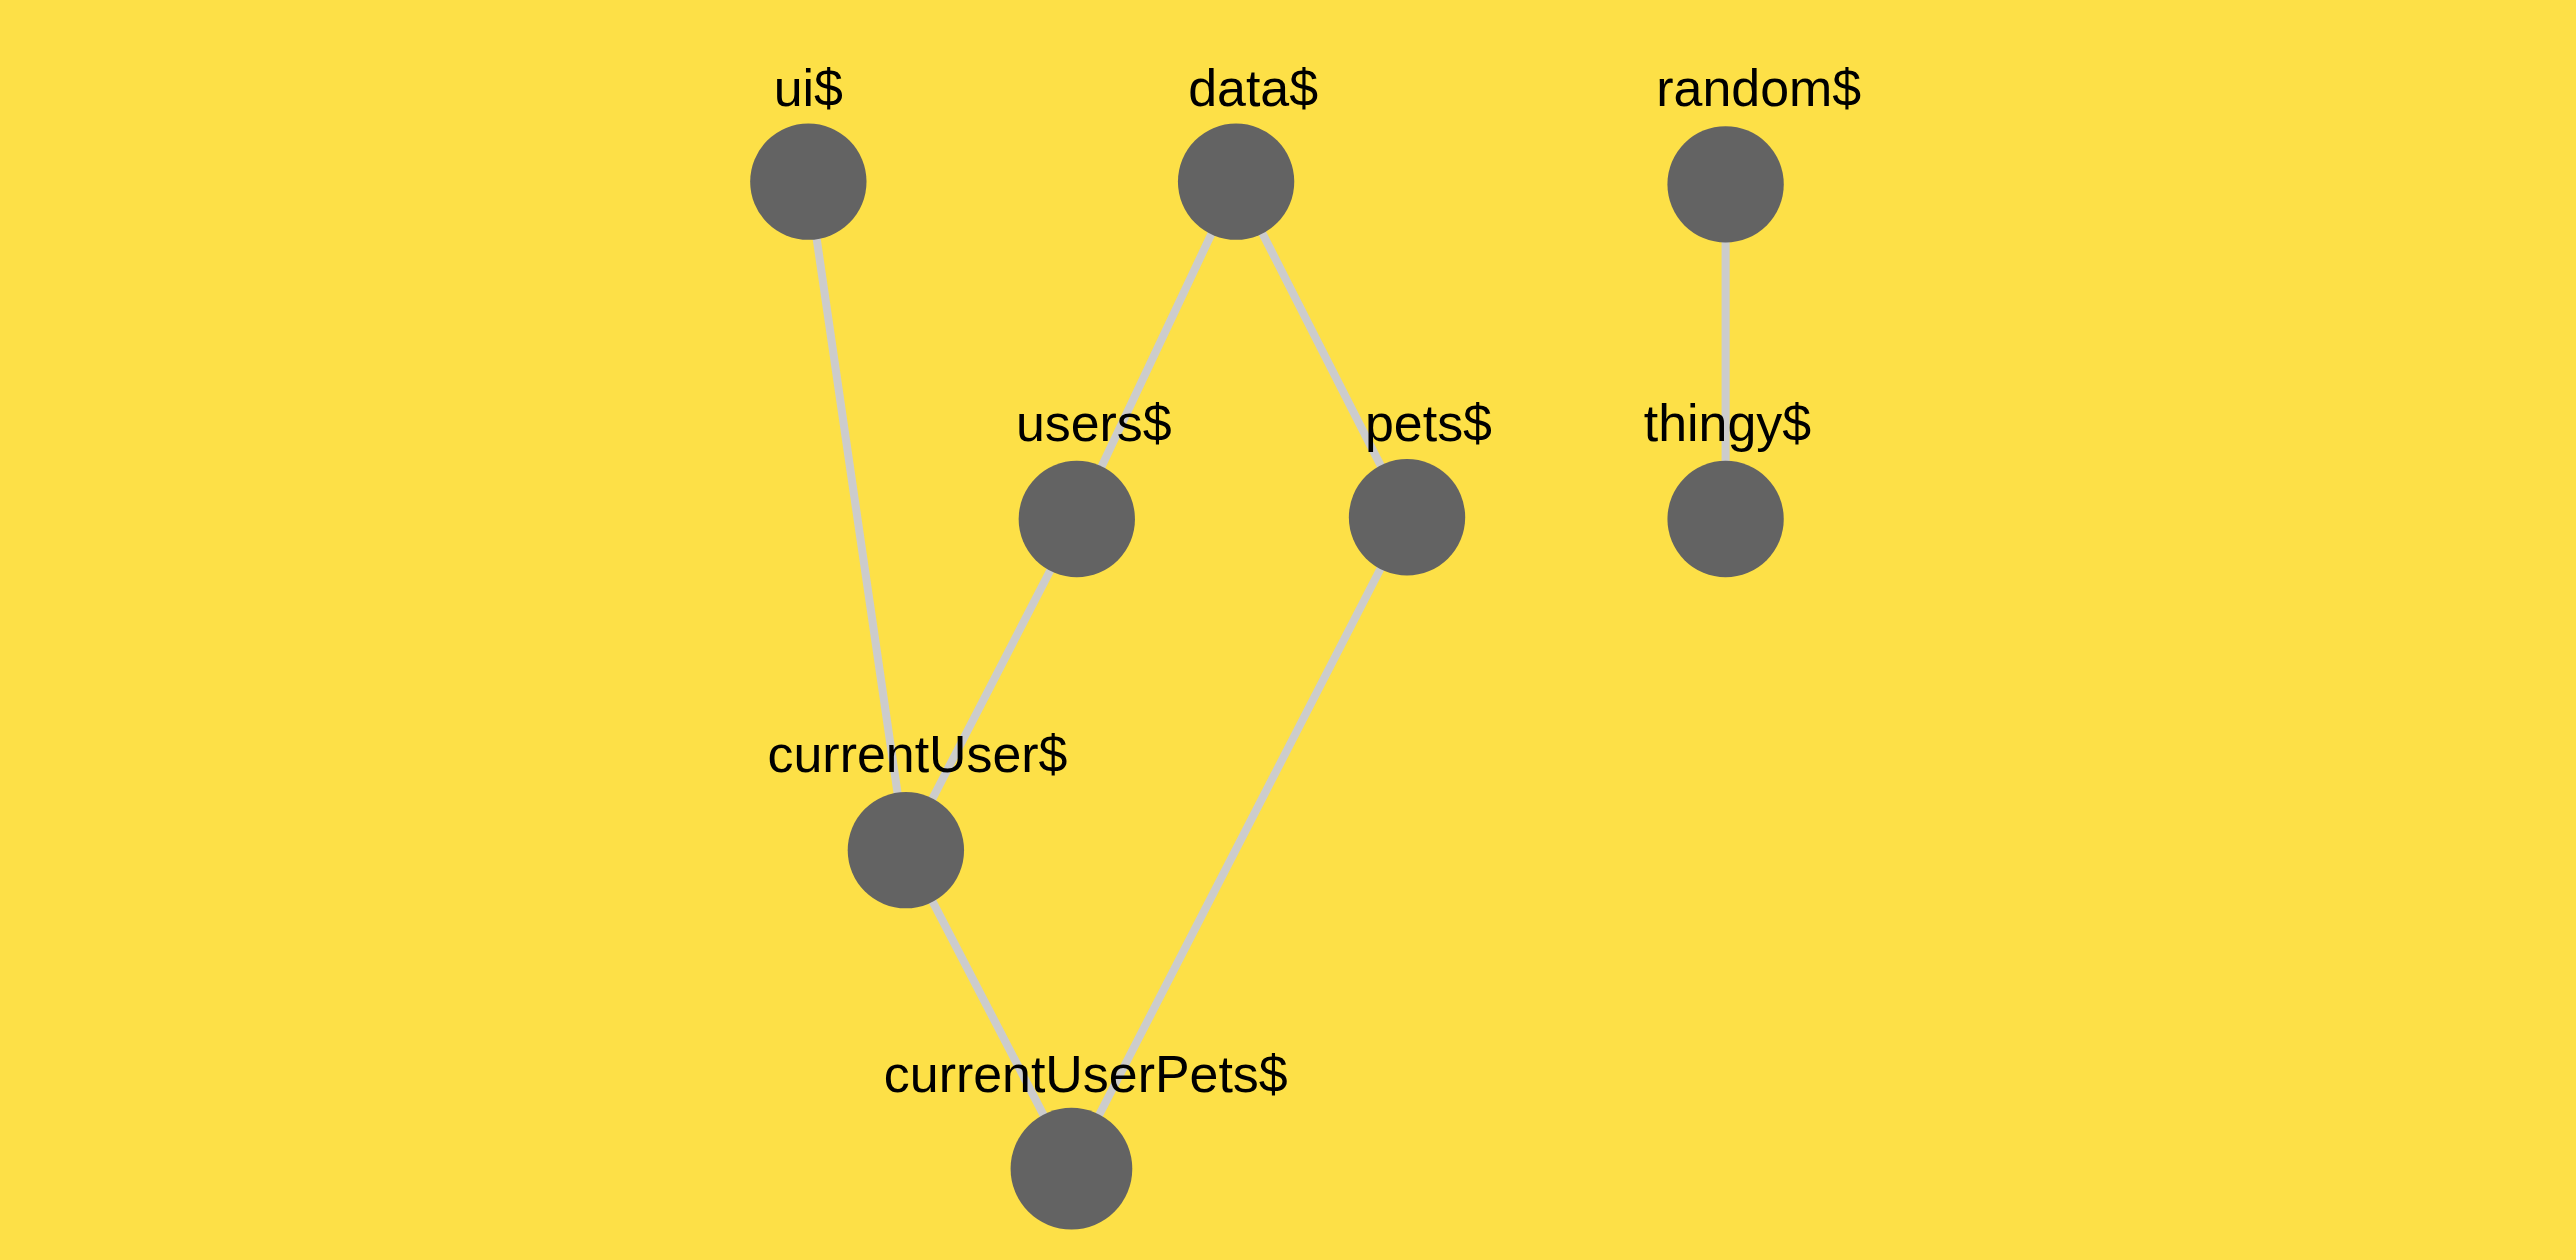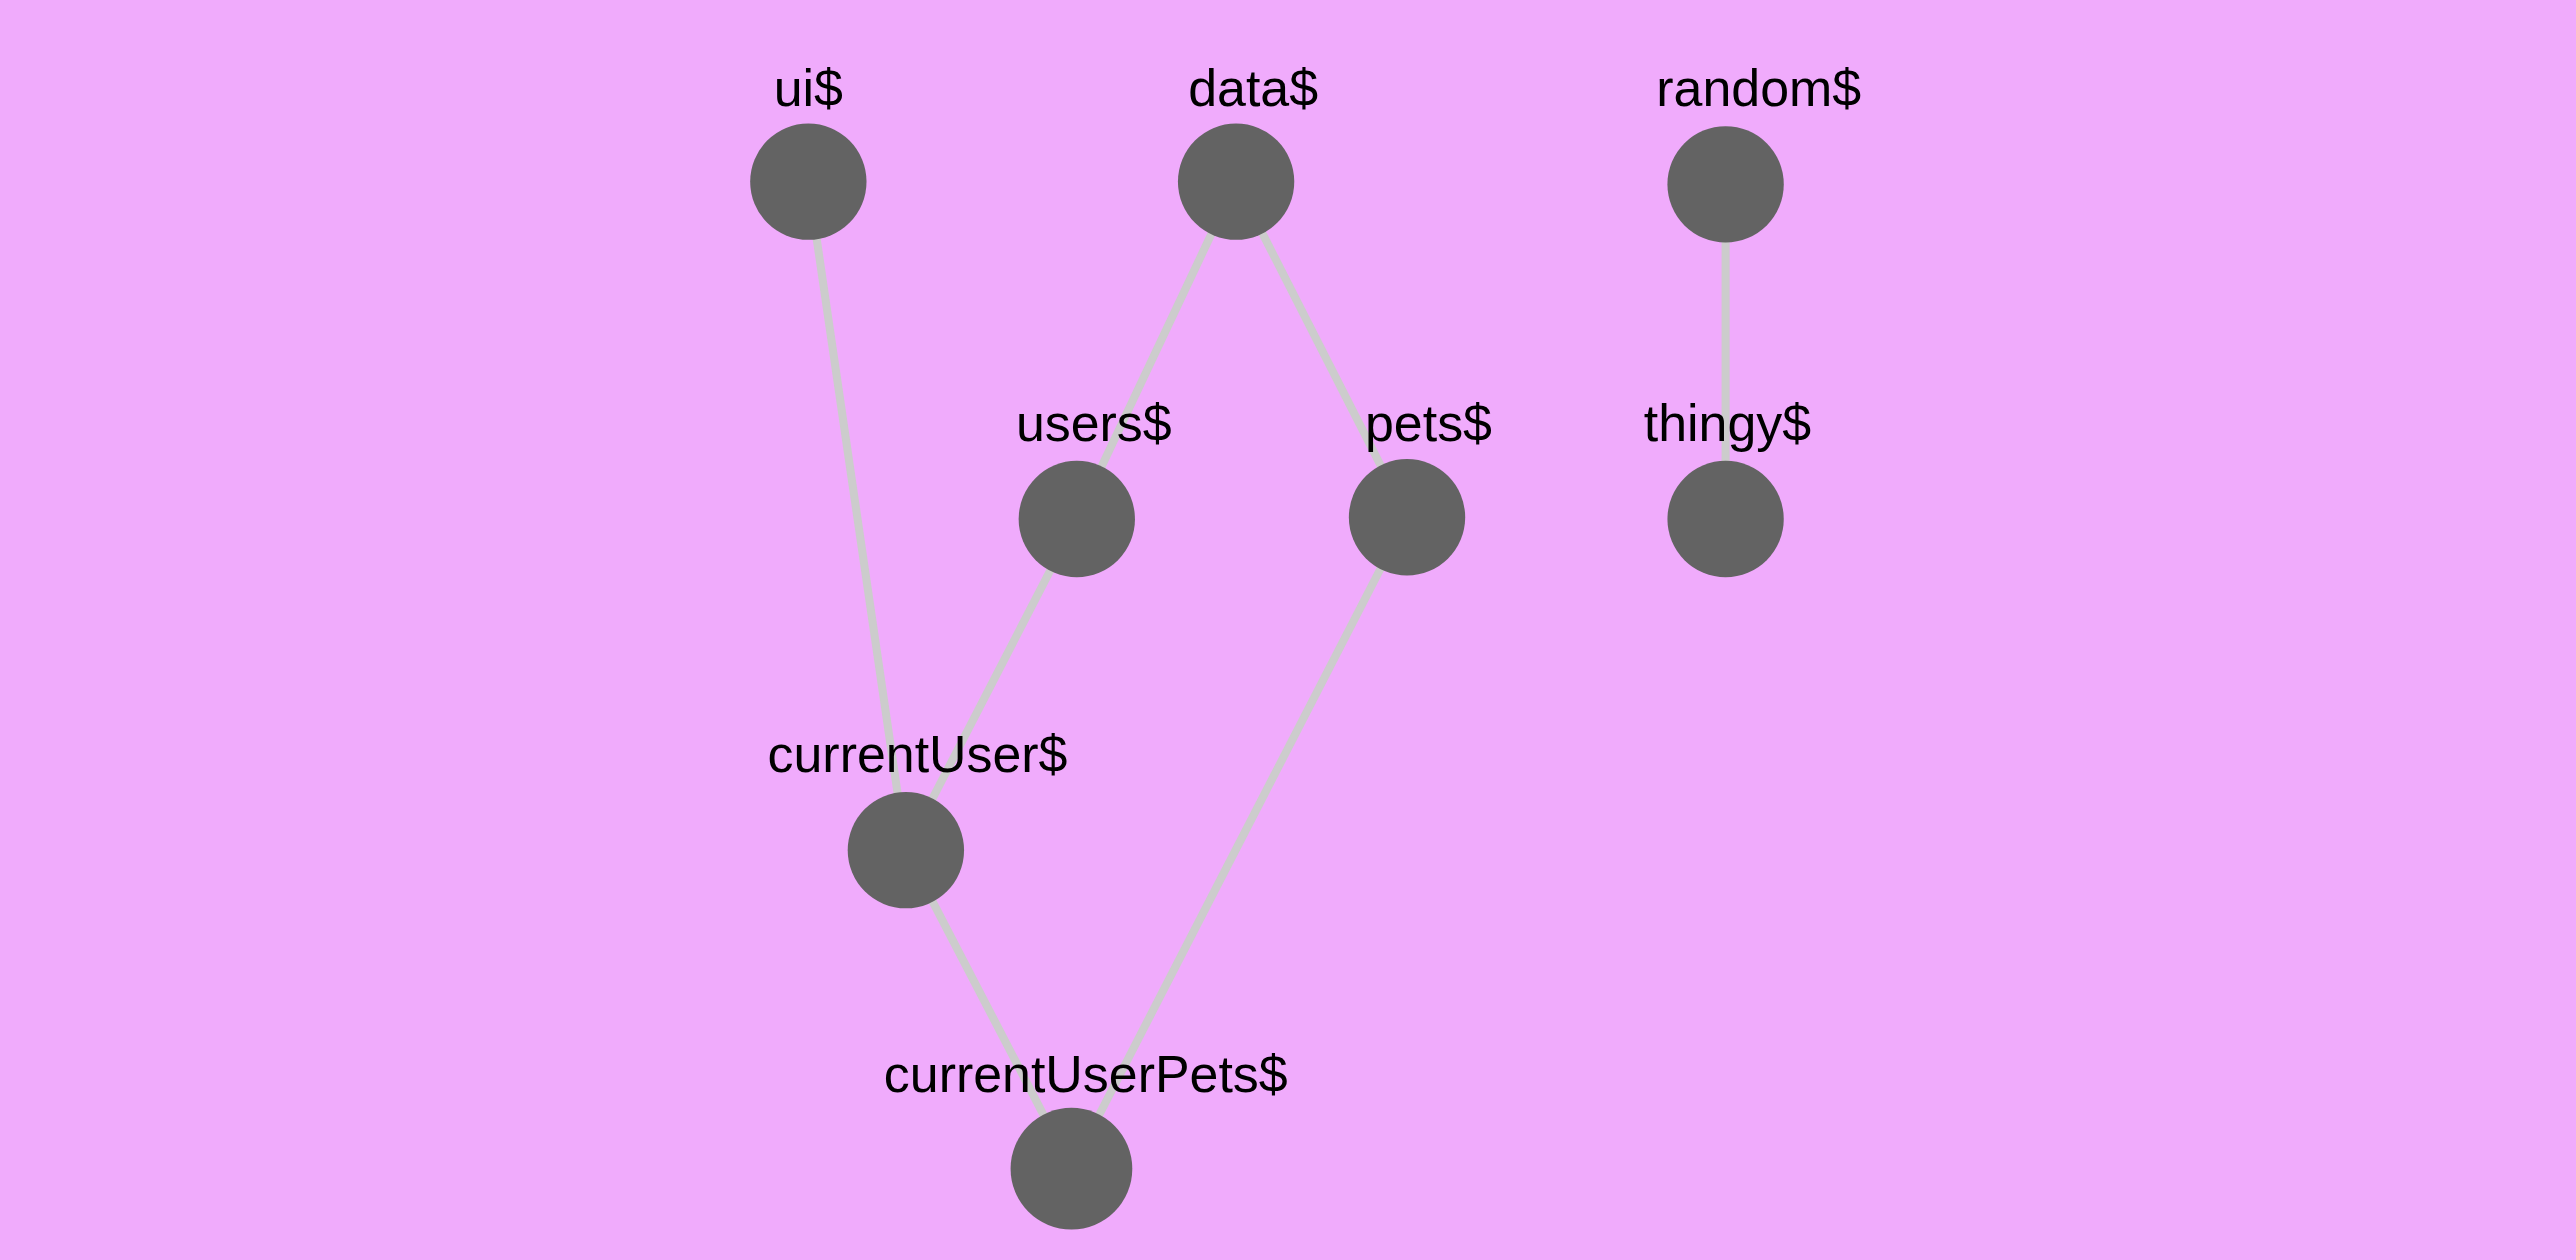--- a/index.html
+++ b/index.html
@@ -7,21 +7,21 @@
     padding: 0;
     background: #ffffff;
   }
   body {
     font-family: "Liberation Sans", sans-serif;
   }
   #stage {
     position: relative;
     width: 2576px;
     height: 1260px;
-    background: #f0abfc;
+    background: #fde047;
     overflow: hidden;
   }
   #graph-svg {
     position: absolute;
     top: 0;
     left: 0;
     width: 2576px;
     height: 1260px;
     display: block;
   }

